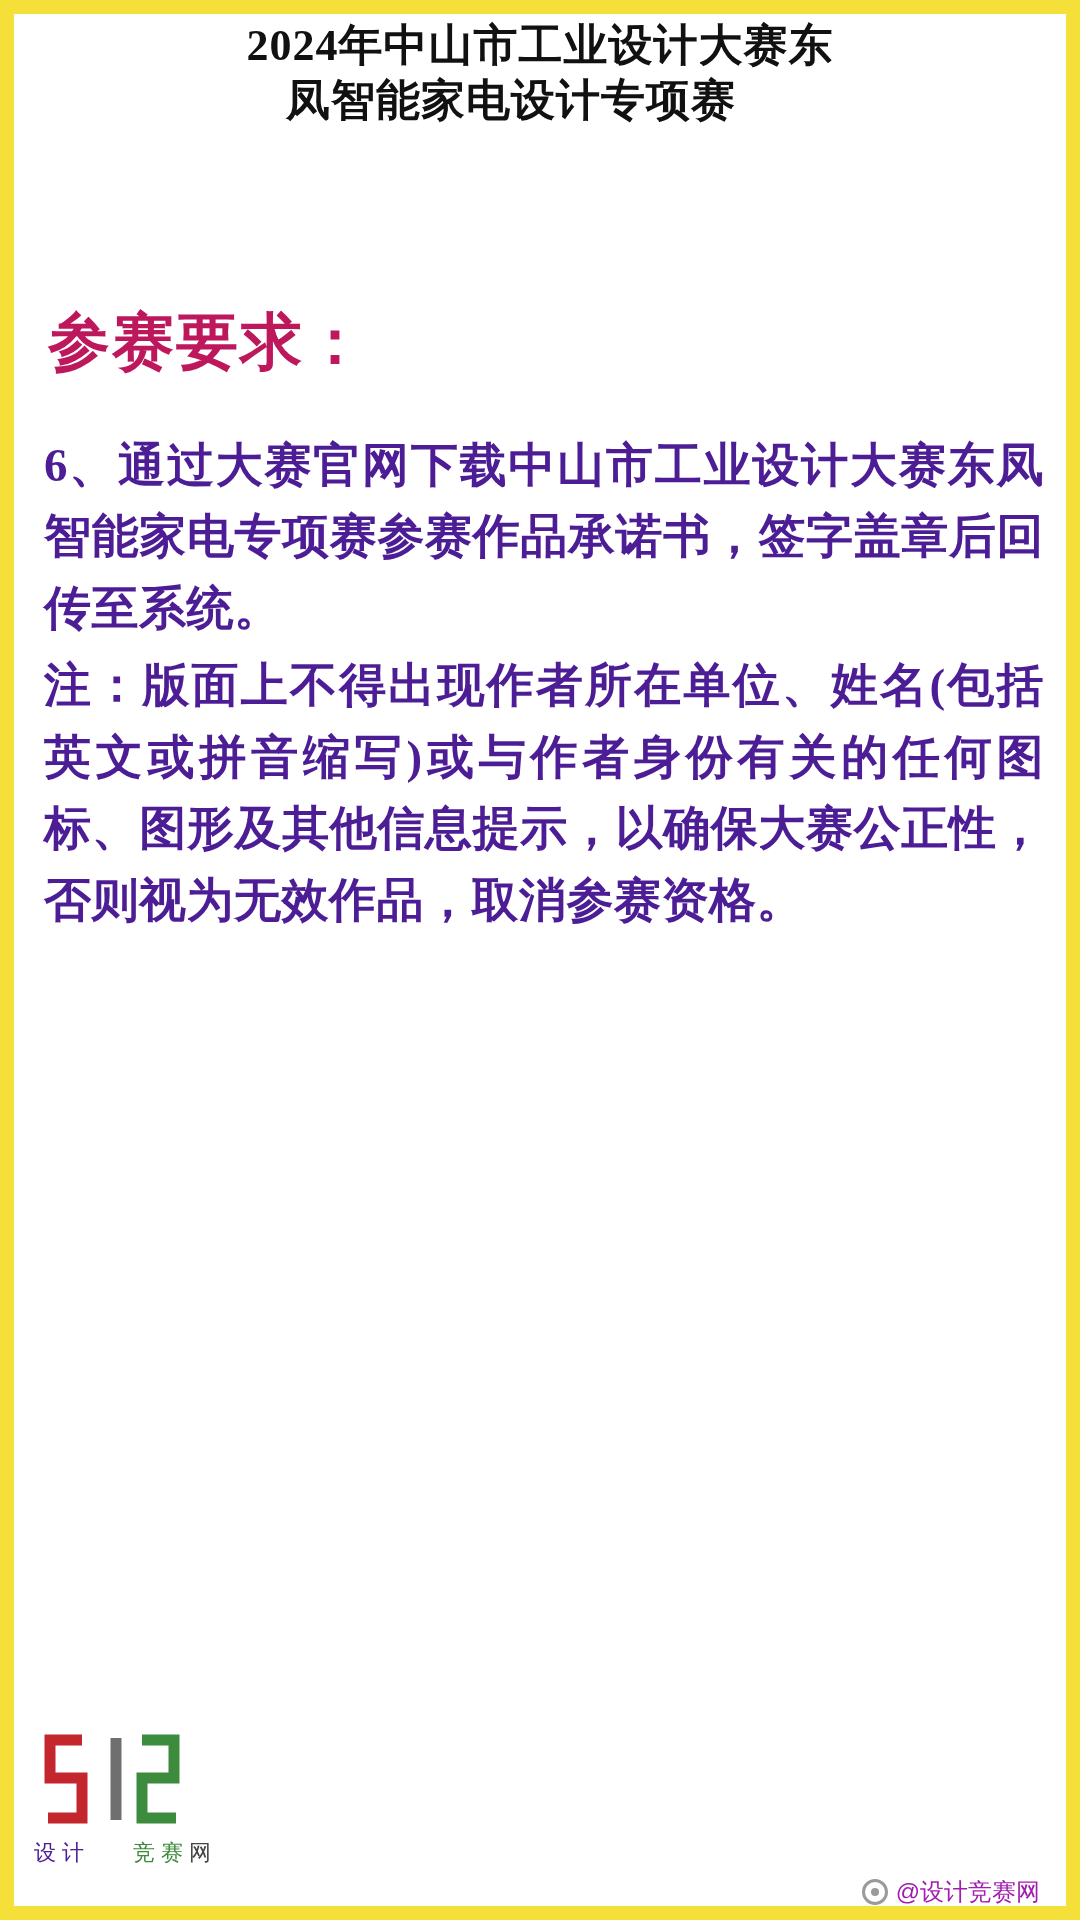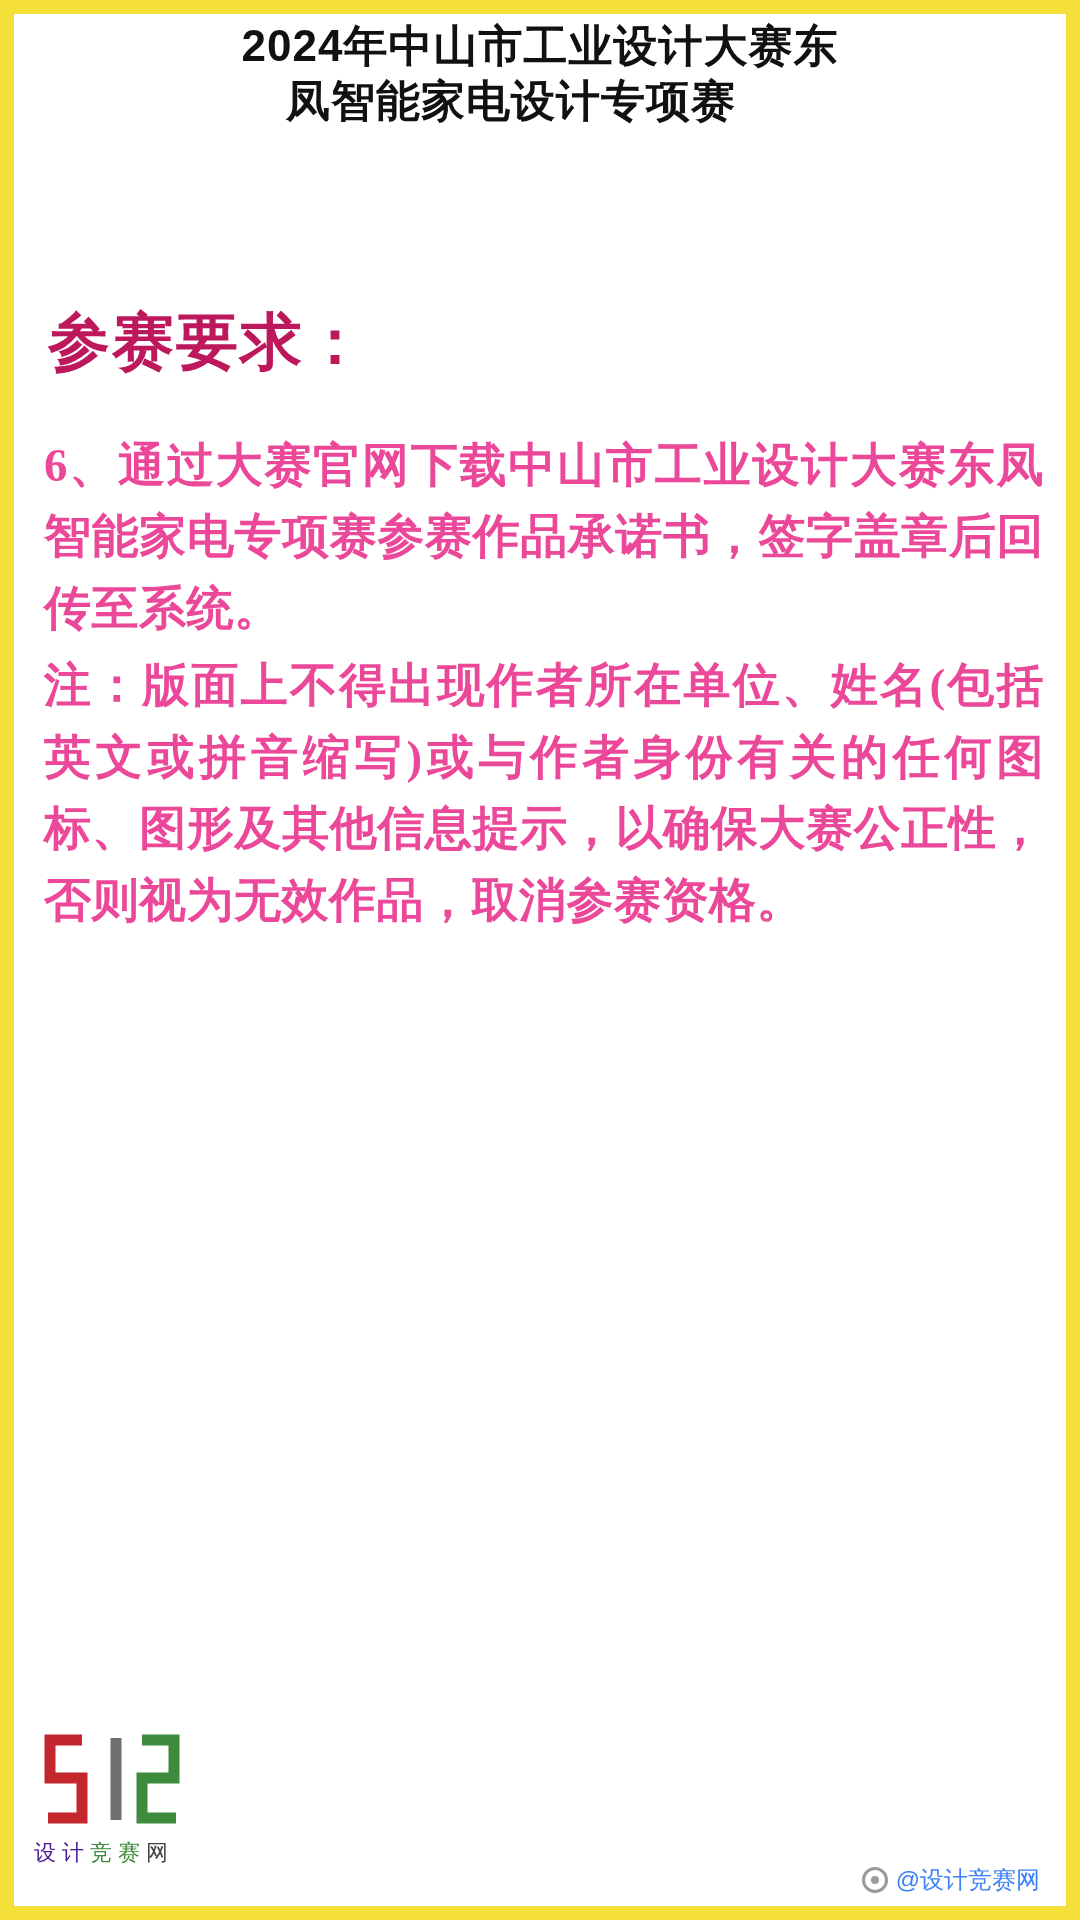--- a/index.html
+++ b/index.html
@@ -41,21 +41,21 @@
     width: 1080px;
     text-align: center;
     padding: 0 120px;
   }
   .title-line {
     font-size: 44px;
     font-weight: bold;
     color: #111111;
     line-height: 1.25;
     letter-spacing: 1px;
-    font-family: Liberation Sans, sans-serif;
+    font-family: Liberation Serif, serif;
   }
   .title-line.second {
     padding-right: 58px;
   }
 
   .section-heading {
     position: absolute;
     left: 48px;
     top: 300px;
     font-size: 62px;
@@ -67,21 +67,21 @@
 
   .body-block {
     position: absolute;
     left: 44px;
     top: 430px;
     width: 1000px;
   }
   .para {
     font-size: 47px;
     line-height: 1.52;
-    color: #ec4899;
+    color: #4c1d95;
     font-family: "Liberation Serif", serif;
     font-weight: bold;
     letter-spacing: 0.5px;
     text-align: justify;
     margin-bottom: 6px;
   }
 
   
   .logo-wrap {
     position: absolute;
@@ -96,31 +96,31 @@
   }
   .logo-marks svg { display: block; }
   .logo-caption {
     margin-top: 6px;
     font-size: 22px;
     letter-spacing: 6px;
     color: #444444;
     font-family: "Liberation Sans", sans-serif;
   }
   .logo-caption .red { color: #4c1d95; }
-  .logo-caption .green { color: #3d8b3d; }
+  .logo-caption .green { color: #3d8b3d; margin-left: 43px; }
 
   
   .watermark {
     position: absolute;
     right: 40px;
-    bottom: 24px;
+    bottom: 12px;
     display: flex;
     align-items: center;
     gap: 8px;
-    color: #3b82f6;
+    color: #a21caf;
     font-size: 24px;
     font-family: "Liberation Sans", sans-serif;
     justify-content: flex-end;
   }
   .wm-eye {
     width: 26px; height: 26px;
     border-radius: 50%;
     border: 3px solid #9a9a9a;
     position: relative;
   }

